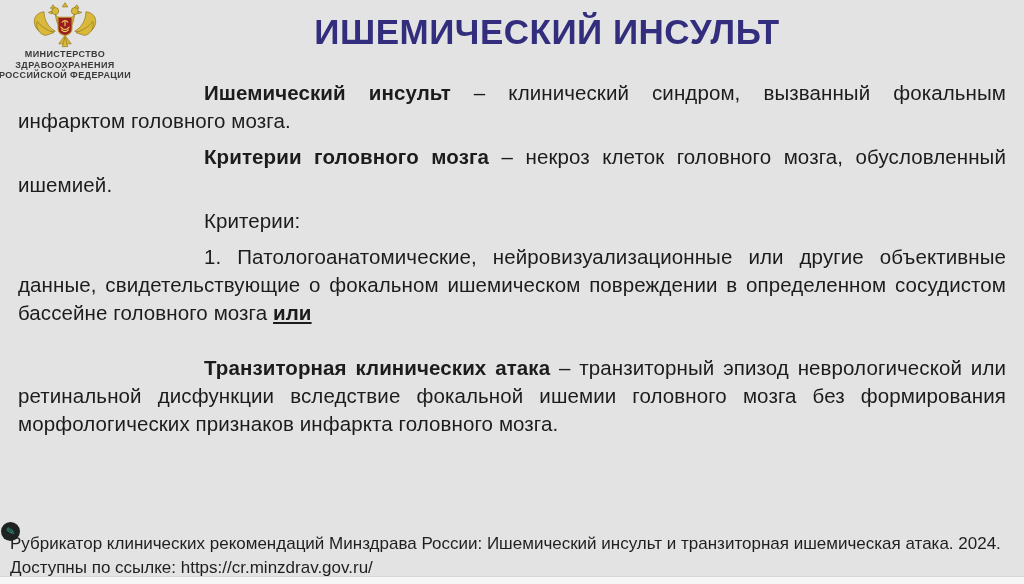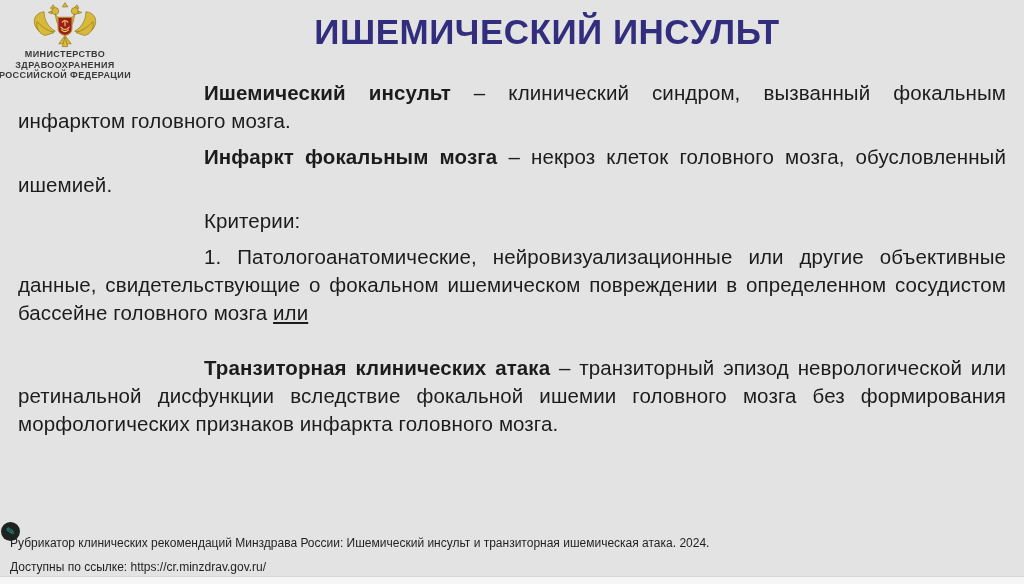--- a/index.html
+++ b/index.html
@@ -37,35 +37,35 @@
     font-size:20.5px;line-height:28px;letter-spacing:.1px;
   }
   .body p{
     margin:8px;
     text-align:justify;
     text-indent:186px;
   }
   .body p.crit-2{margin-top:4px;}
   .body p.tia{margin-top:27px;}
   .b{font-weight:bold;}
-  .bu{font-weight:normal;text-decoration:underline;}
+  .bu{font-weight:bold;text-decoration:underline;}
   
   .pen-badge{
     position:absolute;left:1px;top:522px;
     width:19px;height:19px;border-radius:50%;
     background:#1e2321;
     display:flex;align-items:center;justify-content:center;
   }
   .pen-badge span{
     color:#2e9e8a;font-size:11px;line-height:11px;
     transform:rotate(-10deg);
   }
   .footer{
     position:absolute;left:10px;right:10px;top:532px;
-    font-size:12px;line-height:23.5px;color:#1f1f1f;
+    font-size:17px;line-height:23.5px;color:#1f1f1f;
   }
   .bottom-strip{
     position:absolute;left:0;right:0;bottom:0;height:7px;
     background:#f6f6f6;border-top:1px solid #d6d6d6;
   }
 </style>
 </head>
 <body>
 
 <div class="slide">
@@ -104,21 +104,21 @@
       <div>ЗДРАВООХРАНЕНИЯ</div>
       <div>РОССИЙСКОЙ ФЕДЕРАЦИИ</div>
     </div>
   </div>
 
   <h1 class="title">ИШЕМИЧЕСКИЙ ИНСУЛЬТ</h1>
 
   <main class="body">
     <p><span class="b">Ишемический инсульт</span><span> – клинический синдром, вызванный фокальным инфарктом головного мозга.</span></p>
 
-    <p><span class="b">Инфаркт фокальным мозга</span><span> – некроз клеток головного мозга, обусловленный ишемией.</span></p>
+    <p><span class="b">Критерии головного мозга</span><span> – некроз клеток головного мозга, обусловленный ишемией.</span></p>
 
     <p>Критерии:</p>
 
     <p><span>1. Патологоанатомические, нейровизуализационные или другие объективные данные, свидетельствующие о фокальном ишемическом повреждении в определенном сосудистом бассейне головного мозга </span><span class="bu">или</span></p>
 
 
     <p class="tia"><span class="b">Транзиторная клинических атака</span><span> – транзиторный эпизод  неврологической или ретинальной дисфункции вследствие фокальной ишемии головного мозга без формирования морфологических признаков  инфаркта головного мозга.</span></p>
   </main>
 
   <div class="pen-badge">

